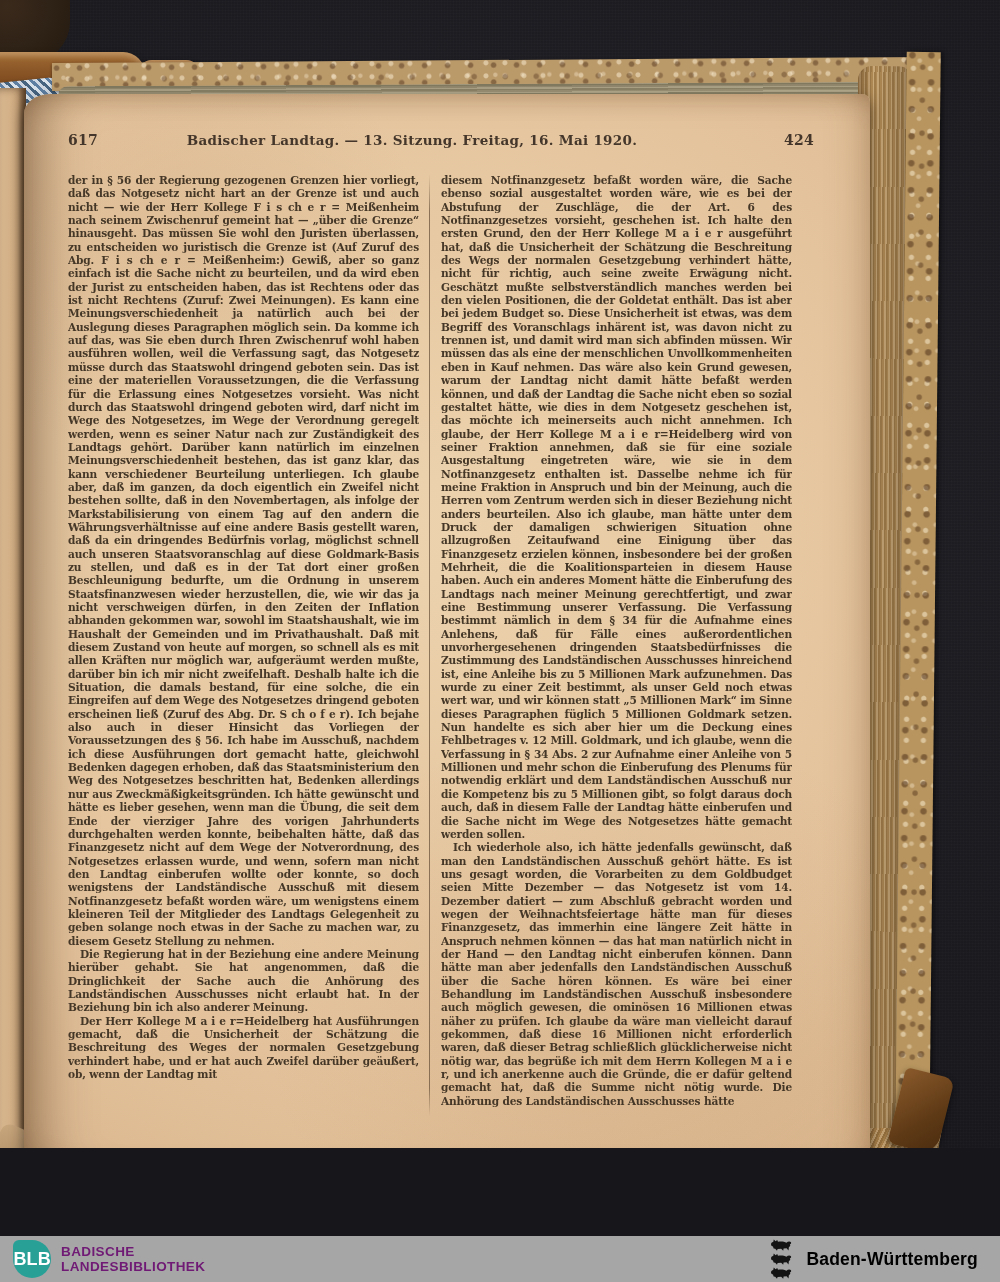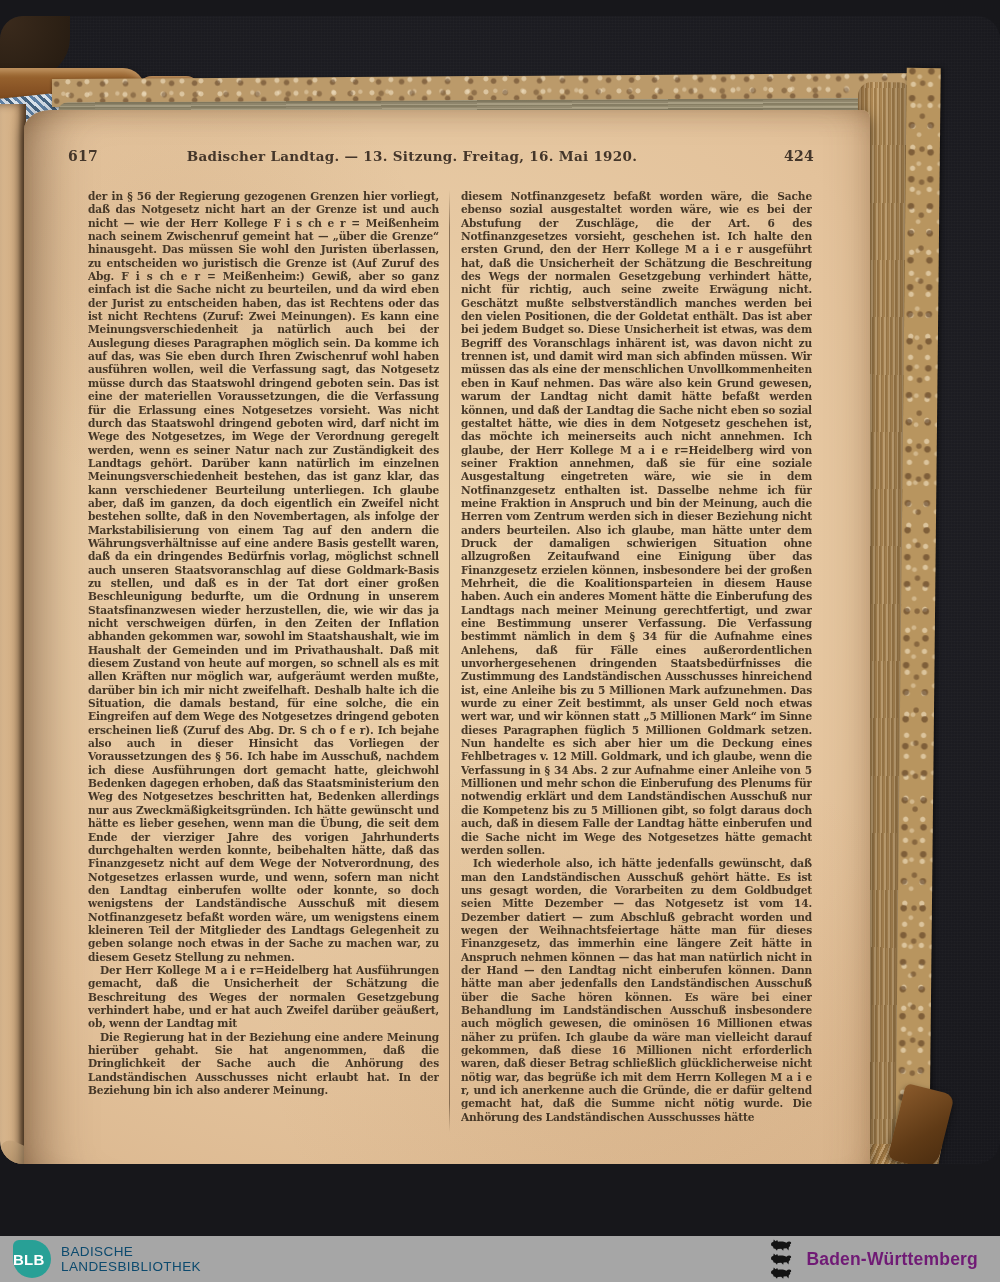--- a/index.html
+++ b/index.html
@@ -2,26 +2,26 @@
 <html lang="de"><head>
 <meta charset="utf-8">
 <style>
   html,body{margin:0;padding:0;}
   body{
     width:1000px;height:1282px;position:relative;overflow:hidden;
     background:#17171b;
     font-family:"DejaVu Serif", serif;
   }
   
-  .scene{position:absolute;left:0;top:16px;width:1000px;height:1148px;overflow:hidden;
+  .scene{position:absolute;left:0;top:0;width:1000px;height:1148px;overflow:hidden;
     background:
       radial-gradient(130% 100% at 50% 40%, rgba(255,255,255,0.03), rgba(0,0,0,0.25)),
       repeating-linear-gradient(0deg, rgba(255,255,255,0.015) 0 1px, transparent 1px 3px),
       repeating-linear-gradient(90deg, rgba(255,255,255,0.012) 0 1px, transparent 1px 3px),
-      #1a1a20; border-radius: 23px;}
+      #1a1a20;}
   .cover-corner-tl{position:absolute;left:-20px;top:-18px;width:90px;height:80px;
     background:radial-gradient(circle at 30% 30%, #3a2a1c, #241a10);border-radius:0 0 40px 0;}
   .spine-top{position:absolute;left:-30px;top:52px;width:175px;height:44px;border-radius:22px;
     background:linear-gradient(180deg,#a06c34 0%, #8a5526 45%, #6f4018 100%);
     box-shadow:inset 0 4px 6px rgba(255,230,190,0.35), 0 3px 6px rgba(0,0,0,0.5);}
   .spine-top2{position:absolute;left:138px;top:60px;width:62px;height:34px;border-radius:14px;
     background:linear-gradient(180deg,#9a6530 0%, #7c4a1f 70%, #633a15 100%);
     box-shadow:inset 0 3px 5px rgba(255,225,185,0.35), 0 2px 5px rgba(0,0,0,0.5);}
   .headband{position:absolute;left:-8px;top:80px;width:72px;height:34px;border-radius:8px 14px 12px 8px;
     transform:rotate(-6deg);
@@ -78,38 +78,38 @@
       inset -26px 0 40px -24px rgba(110,72,34,0.38),
       inset 0 -22px 34px -22px rgba(110,72,34,0.42),
       inset 0 18px 26px -18px rgba(110,72,34,0.3),
       0 6px 14px rgba(0,0,0,0.5);}
   .page-inner{position:absolute;left:44px;top:38px;right:56px;bottom:0;color:#44362a;}
   .page-header{display:flex;align-items:baseline;height:22px;
     font-size:13.5px;font-weight:700;letter-spacing:0.3px;}
   .pagenum{width:90px;font-size:14px;}
   .pagenum.right{text-align:left;width:auto;margin-left:118px;}
   .running-title{flex:1;text-align:center;}
-  .columns{display:flex;margin-top:20px;height:942px;overflow:hidden;margin-left:20px;}
+  .columns{display:flex;margin-top:20px;height:942px;overflow:hidden;}
   .col{width:351px;text-align:justify;
     font-size:10.6px;line-height:13.35px;font-weight:700;letter-spacing:-0.15px;
     color:#453727;hyphens:auto;overflow-wrap:break-word;overflow:hidden;}
   .col p{margin:0;text-indent:12px;}
   .col p.cont{text-indent:0;}
   .col-divider{width:1px;background:linear-gradient(180deg,rgba(90,68,46,0.0),rgba(90,68,46,0.65) 4%,rgba(90,68,46,0.65) 97%,rgba(90,68,46,0));margin:0 11px 0 10px;}
   
   .footer{position:absolute;left:0;top:1236px;width:1000px;height:46px;background:#a6a6a6;
     display:flex;align-items:center;font-family:"Liberation Sans", sans-serif;}
   .blb-logo{width:38px;height:38px;margin-left:13px;border-radius:6px 50% 50% 50%;
-    background:#28a096;display:flex;align-items:center;justify-content:flex-start;
-    color:#ffffff;font-weight:700;font-size:15px;letter-spacing:0.2px;}
+    background:#28a096;display:flex;align-items:center;justify-content:flex-end;
+    color:#ffffff;font-weight:700;font-size:18px;letter-spacing:0.2px;}
   .lib-name{margin-left:10px;display:flex;flex-direction:column;justify-content:center;
-    font-weight:400;font-size:13.5px;line-height:15.5px;color:#0c4a6e;letter-spacing:0.4px;}
+    font-weight:700;font-size:13.5px;line-height:15.5px;color:#701a75;letter-spacing:0.4px;}
   .bw{margin-left:auto;margin-right:22px;display:flex;align-items:center;}
   .bw svg{display:block;}
-  .bw-name{margin-left:10px;font-size:17.5px;font-weight:600;color:#701a75;letter-spacing:0.2px;}
+  .bw-name{margin-left:10px;font-size:17.5px;font-weight:600;color:#000000;letter-spacing:0.2px;}
 </style>
 </head>
 <body>
 
 <div class="scene">
   <div class="cover-corner-tl"></div>
   <div class="spine-top"></div>
   <div class="spine-top2"></div>
   <div class="headband"></div>
   <div class="top-marble"></div>
@@ -124,22 +124,22 @@
   <div class="page">
     <div class="page-inner">
       <div class="page-header">
         <span class="pagenum">617</span>
         <span class="running-title">Badischer Landtag. — 13. Sitzung.  Freitag, 16. Mai 1920.</span>
         <span class="pagenum right">424</span>
       </div>
       <div class="columns">
         <div class="col">
           <p class="cont">der in § 56 der Regierung gezogenen Grenzen hier vorliegt, daß das Notgesetz nicht hart an der Grenze ist und auch nicht — wie der Herr Kollege F i s ch e r = Meißenheim nach seinem Zwischenruf gemeint hat — „über die Grenze“ hinausgeht. Das müssen Sie wohl den Juristen überlassen, zu entscheiden wo juristisch die Grenze ist (Auf Zuruf des Abg. F i s ch e r = Meißenheim:) Gewiß, aber so ganz einfach ist die Sache nicht zu beurteilen, und da wird eben der Jurist zu entscheiden haben, das ist Rechtens oder das ist nicht Rechtens (Zuruf: Zwei Meinungen). Es kann eine Meinungsverschiedenheit ja natürlich auch bei der Auslegung dieses Paragraphen möglich sein. Da komme ich auf das, was Sie eben durch Ihren Zwischenruf wohl haben ausführen wollen, weil die Verfassung sagt, das Notgesetz müsse durch das Staatswohl dringend geboten sein. Das ist eine der materiellen Voraussetzungen, die die Verfassung für die Erlassung eines Notgesetzes vorsieht. Was nicht durch das Staatswohl dringend geboten wird, darf nicht im Wege des Notgesetzes, im Wege der Verordnung geregelt werden, wenn es seiner Natur nach zur Zuständigkeit des Landtags gehört. Darüber kann natürlich im einzelnen Meinungsverschiedenheit bestehen, das ist ganz klar, das kann verschiedener Beurteilung unterliegen. Ich glaube aber, daß im ganzen, da doch eigentlich ein Zweifel nicht bestehen sollte, daß in den Novembertagen, als infolge der Markstabilisierung von einem Tag auf den andern die Währungsverhältnisse auf eine andere Basis gestellt waren, daß da ein dringendes Bedürfnis vorlag, möglichst schnell auch unseren Staatsvoranschlag auf diese Goldmark-Basis zu stellen, und daß es in der Tat dort einer großen Beschleunigung bedurfte, um die Ordnung in unserem Staatsfinanzwesen wieder herzustellen, die, wie wir das ja nicht verschweigen dürfen, in den Zeiten der Inflation abhanden gekommen war, sowohl im Staatshaushalt, wie im Haushalt der Gemeinden und im Privathaushalt. Daß mit diesem Zustand von heute auf morgen, so schnell als es mit allen Kräften nur möglich war, aufgeräumt werden mußte, darüber bin ich mir nicht zweifelhaft. Deshalb halte ich die Situation, die damals bestand, für eine solche, die ein Eingreifen auf dem Wege des Notgesetzes dringend geboten erscheinen ließ (Zuruf des Abg. Dr. S ch o f e r). Ich bejahe also auch in dieser Hinsicht das Vorliegen der Voraussetzungen des § 56. Ich habe im Ausschuß, nachdem ich diese Ausführungen dort gemacht hatte, gleichwohl Bedenken dagegen erhoben, daß das Staatsministerium den Weg des Notgesetzes beschritten hat, Bedenken allerdings nur aus Zweckmäßigkeitsgründen. Ich hätte gewünscht und hätte es lieber gesehen, wenn man die Übung, die seit dem Ende der vierziger Jahre des vorigen Jahrhunderts durchgehalten werden konnte, beibehalten hätte, daß das Finanzgesetz nicht auf dem Wege der Notverordnung, des Notgesetzes erlassen wurde, und wenn, sofern man nicht den Landtag einberufen wollte oder konnte, so doch wenigstens der Landständische Ausschuß mit diesem Notfinanzgesetz befaßt worden wäre, um wenigstens einem kleineren Teil der Mitglieder des Landtags Gelegenheit zu geben solange noch etwas in der Sache zu machen war, zu diesem Gesetz Stellung zu nehmen.</p>
+          <p>Die Regierung hat in der Beziehung eine andere Meinung hierüber gehabt. Sie hat angenommen, daß die Dringlichkeit der Sache auch die Anhörung des Landständischen Ausschusses nicht erlaubt hat. In der Beziehung bin ich also anderer Meinung.</p>
           <p>Der Herr Kollege M a i e r=Heidelberg hat Ausführungen gemacht, daß die Unsicherheit der Schätzung die Beschreitung des Weges der normalen Gesetzgebung verhindert habe, und er hat auch Zweifel darüber geäußert, ob, wenn der Landtag mit</p>
-          <p>Die Regierung hat in der Beziehung eine andere Meinung hierüber gehabt. Sie hat angenommen, daß die Dringlichkeit der Sache auch die Anhörung des Landständischen Ausschusses nicht erlaubt hat. In der Beziehung bin ich also anderer Meinung.</p>
         </div>
         <div class="col-divider"></div>
         <div class="col">
           <p class="cont">diesem Notfinanzgesetz befaßt worden wäre, die Sache ebenso sozial ausgestaltet worden wäre, wie es bei der Abstufung der Zuschläge, die der Art. 6 des Notfinanzgesetzes vorsieht, geschehen ist. Ich halte den ersten Grund, den der Herr Kollege M a i e r ausgeführt hat, daß die Unsicherheit der Schätzung die Beschreitung des Wegs der normalen Gesetzgebung verhindert hätte, nicht für richtig, auch seine zweite Erwägung nicht. Geschätzt mußte selbstverständlich manches werden bei den vielen Positionen, die der Goldetat enthält. Das ist aber bei jedem Budget so. Diese Unsicherheit ist etwas, was dem Begriff des Voranschlags inhärent ist, was davon nicht zu trennen ist, und damit wird man sich abfinden müssen. Wir müssen das als eine der menschlichen Unvollkommenheiten eben in Kauf nehmen. Das wäre also kein Grund gewesen, warum der Landtag nicht damit hätte befaßt werden können, und daß der Landtag die Sache nicht eben so sozial gestaltet hätte, wie dies in dem Notgesetz geschehen ist, das möchte ich meinerseits auch nicht annehmen. Ich glaube, der Herr Kollege M a i e r=Heidelberg wird von seiner Fraktion annehmen, daß sie für eine soziale Ausgestaltung eingetreten wäre, wie sie in dem Notfinanzgesetz enthalten ist. Dasselbe nehme ich für meine Fraktion in Anspruch und bin der Meinung, auch die Herren vom Zentrum werden sich in dieser Beziehung nicht anders beurteilen. Also ich glaube, man hätte unter dem Druck der damaligen schwierigen Situation ohne allzugroßen Zeitaufwand eine Einigung über das Finanzgesetz erzielen können, insbesondere bei der großen Mehrheit, die die Koalitionsparteien in diesem Hause haben. Auch ein anderes Moment hätte die Einberufung des Landtags nach meiner Meinung gerechtfertigt, und zwar eine Bestimmung unserer Verfassung. Die Verfassung bestimmt nämlich in dem § 34 für die Aufnahme eines Anlehens, daß für Fälle eines außerordentlichen unvorhergesehenen dringenden Staatsbedürfnisses die Zustimmung des Landständischen Ausschusses hinreichend ist, eine Anleihe bis zu 5 Millionen Mark aufzunehmen. Das wurde zu einer Zeit bestimmt, als unser Geld noch etwas wert war, und wir können statt „5 Millionen Mark“ im Sinne dieses Paragraphen füglich 5 Millionen Goldmark setzen. Nun handelte es sich aber hier um die Deckung eines Fehlbetrages v. 12 Mill. Goldmark, und ich glaube, wenn die Verfassung in § 34 Abs. 2 zur Aufnahme einer Anleihe von 5 Millionen und mehr schon die Einberufung des Plenums für notwendig erklärt und dem Landständischen Ausschuß nur die Kompetenz bis zu 5 Millionen gibt, so folgt daraus doch auch, daß in diesem Falle der Landtag hätte einberufen und die Sache nicht im Wege des Notgesetzes hätte gemacht werden sollen.</p>
           <p>Ich wiederhole also, ich hätte jedenfalls gewünscht, daß man den Landständischen Ausschuß gehört hätte. Es ist uns gesagt worden, die Vorarbeiten zu dem Goldbudget seien Mitte Dezember — das Notgesetz ist vom 14. Dezember datiert — zum Abschluß gebracht worden und wegen der Weihnachtsfeiertage hätte man für dieses Finanzgesetz, das immerhin eine längere Zeit hätte in Anspruch nehmen können — das hat man natürlich nicht in der Hand — den Landtag nicht einberufen können. Dann hätte man aber jedenfalls den Landständischen Ausschuß über die Sache hören können. Es wäre bei einer Behandlung im Landständischen Ausschuß insbesondere auch möglich gewesen, die ominösen 16 Millionen etwas näher zu prüfen. Ich glaube da wäre man vielleicht darauf gekommen, daß diese 16 Millionen nicht erforderlich waren, daß dieser Betrag schließlich glücklicherweise nicht nötig war, das begrüße ich mit dem Herrn Kollegen M a i e r, und ich anerkenne auch die Gründe, die er dafür geltend gemacht hat, daß die Summe nicht nötig wurde. Die Anhörung des Landständischen Ausschusses hätte</p>
         </div>
       </div>
     </div>
   </div>
 </div>

